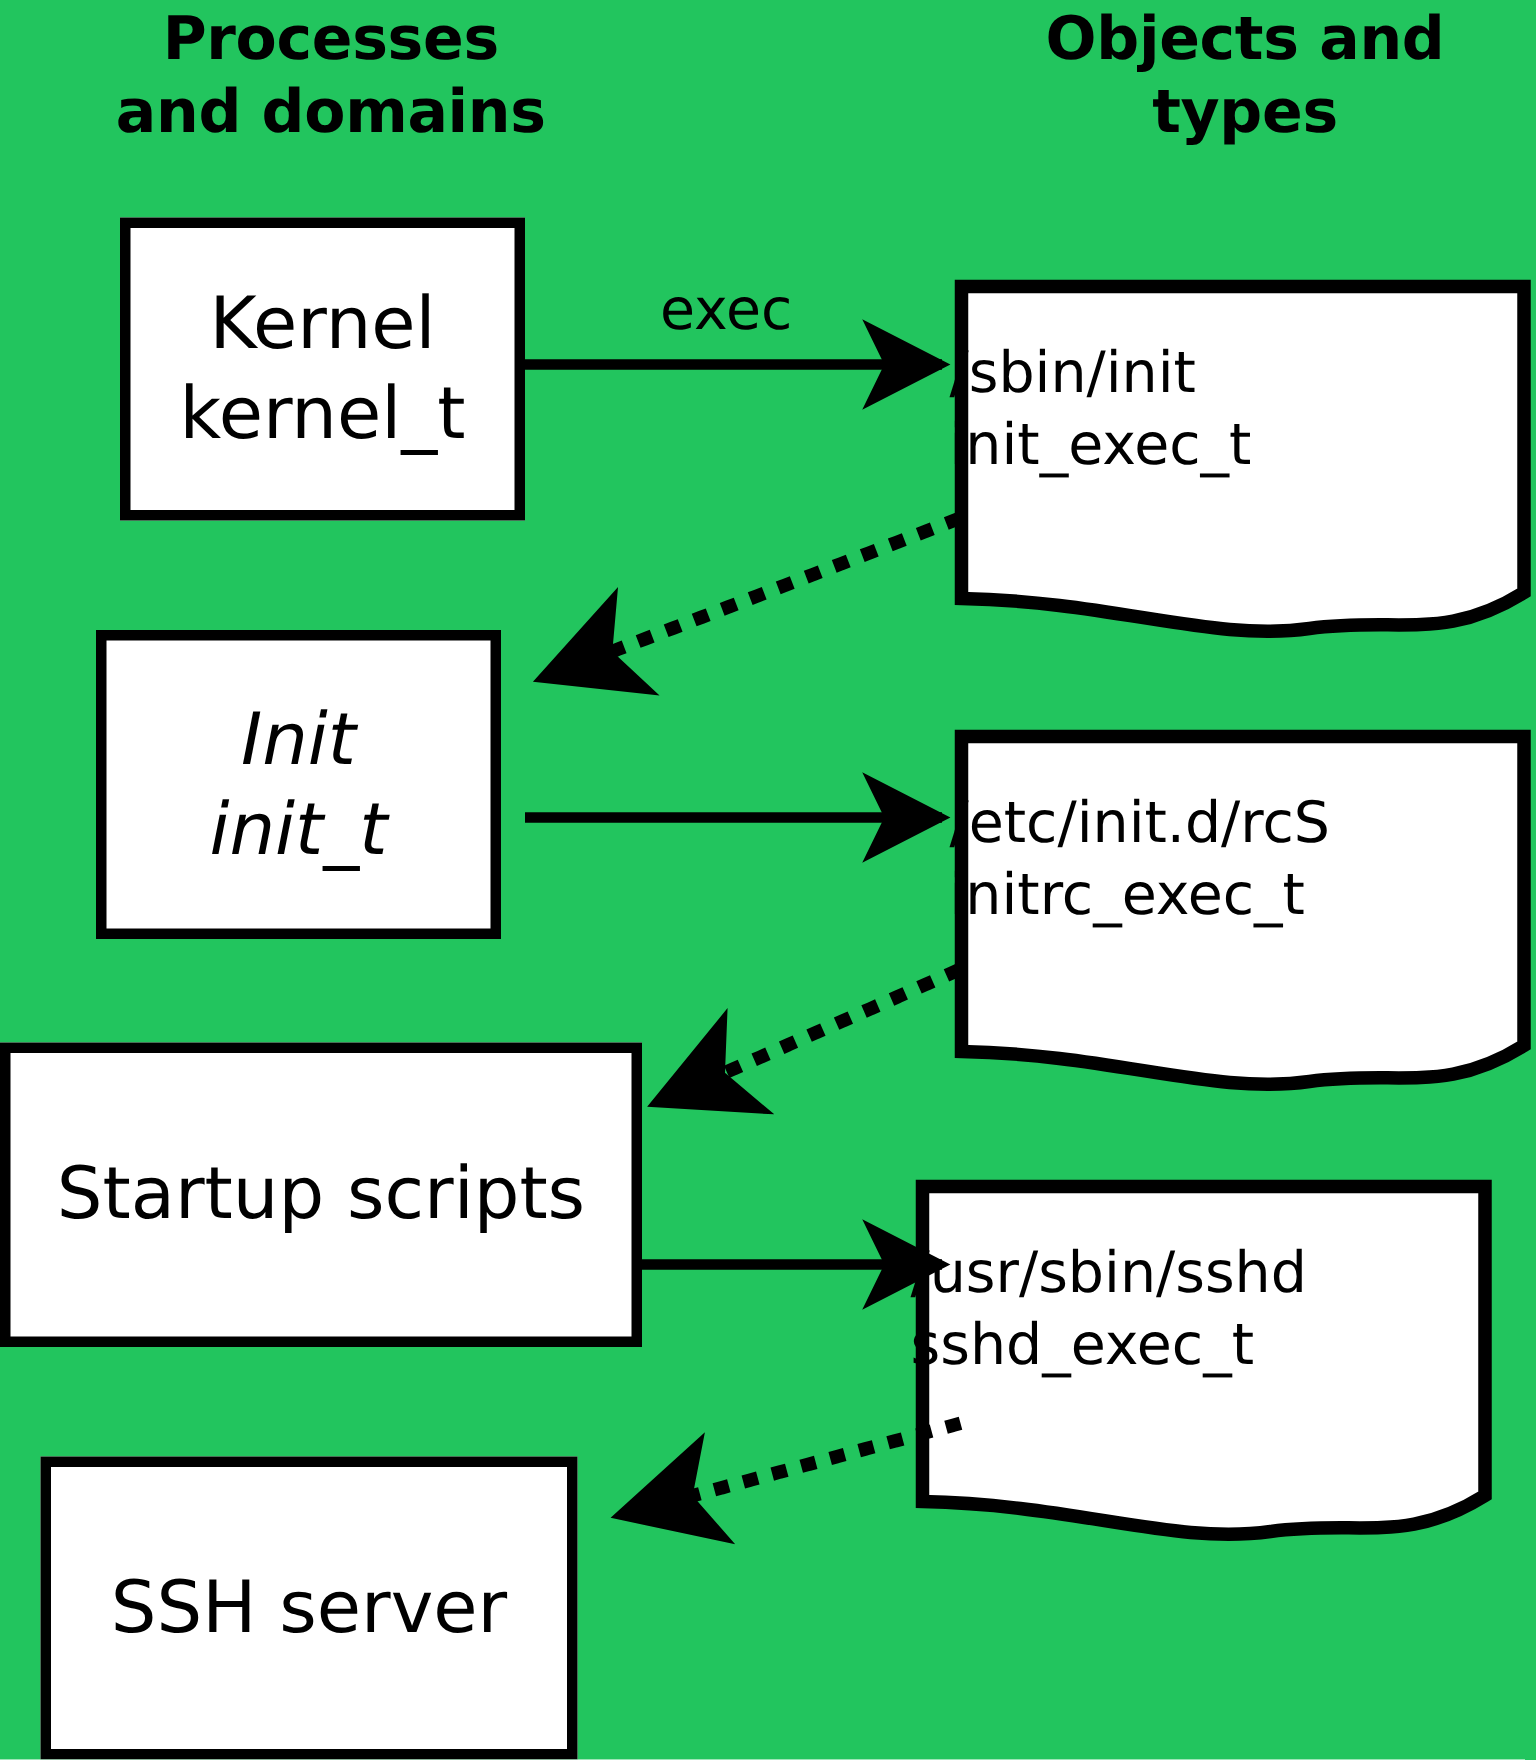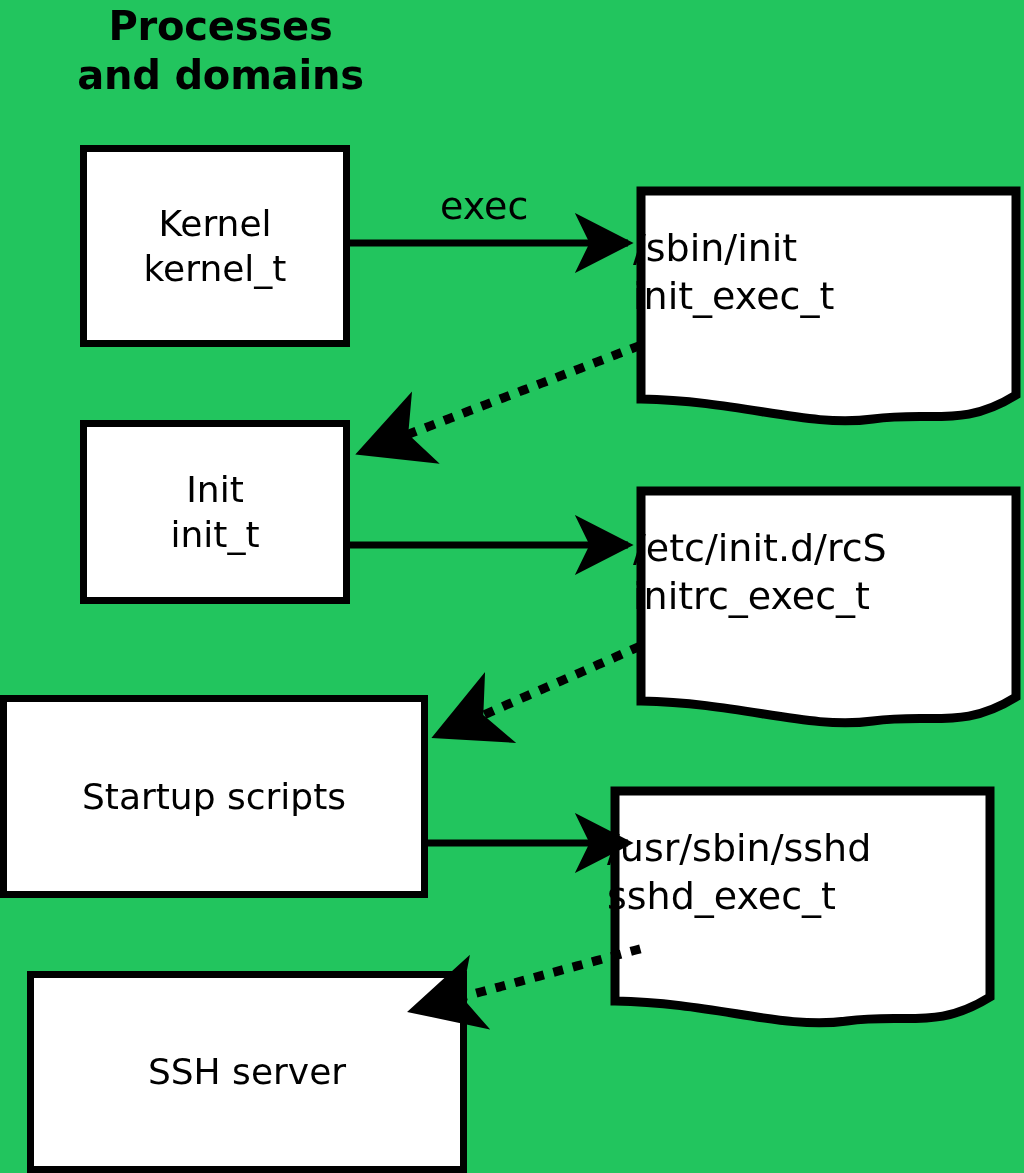--- a/index.html
+++ b/index.html
@@ -38,29 +38,29 @@
     position: absolute;
     border: 7px solid #000;
     background: #fff;
     display: flex;
     flex-direction: column;
     align-items: center;
     justify-content: center;
     text-align: center;
   }
   .proc-box .line {
-    font-size: 36px;
+    font-size: 48px;
     line-height: 1.26;
     white-space: nowrap;
   }
 
   #box-kernel  { left: 80px;  top: 145px;  width: 270px; height: 202px; }
-  #box-init    { left: 80px;  top: 420px;  width: 270px; height: 184px; }
+  #box-init    { left: 64px;  top: 420px;  width: 270px; height: 206px; font-style: italic; }
   #box-initrc  { left: 0px;   top: 695px;  width: 428px; height: 203px; text-align: center; }
-  #box-sshd    { left: 27px;  top: 971px;  width: 440px; height: 202px; }
+  #box-sshd    { left: 27px;  top: 971px;  width: 358px; height: 202px; }
 
   
   .doc-shape {
     position: absolute;
   }
   .doc-shape svg {
     position: absolute;
     left: 0; top: 0;
     width: 100%; height: 100%;
     display: block;
@@ -102,20 +102,22 @@
     text-align: center;
   }
 </style>
 </head>
 <body>
 
 <div id="canvas">
 
   <div class="col-header" id="hdr-left">Processes
 and domains</div>
+  <div class="col-header" id="hdr-right">Objects and
+types</div>
 
   <div class="proc-box" id="box-kernel">
     <div class="line">Kernel</div>
     <div class="line">kernel_t</div>
   </div>
 
   <div class="proc-box" id="box-init">
     <div class="line">Init</div>
     <div class="line">init_t</div>
   </div>

